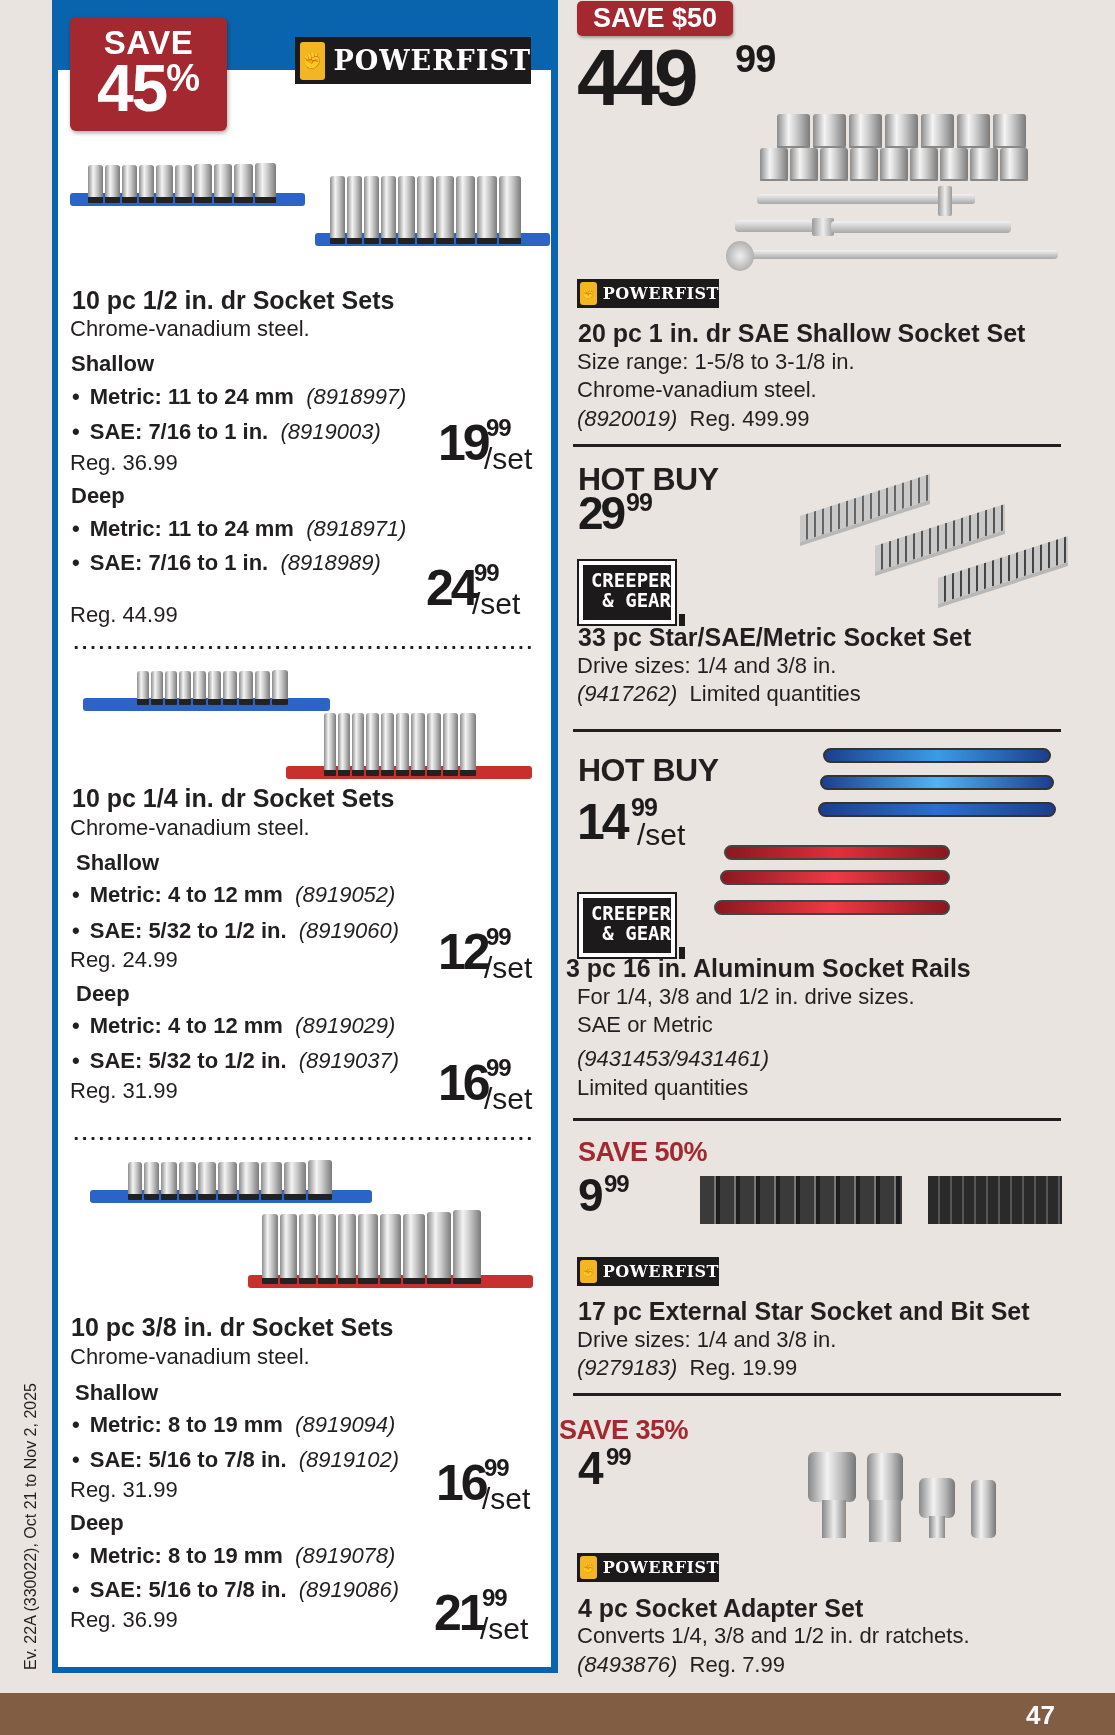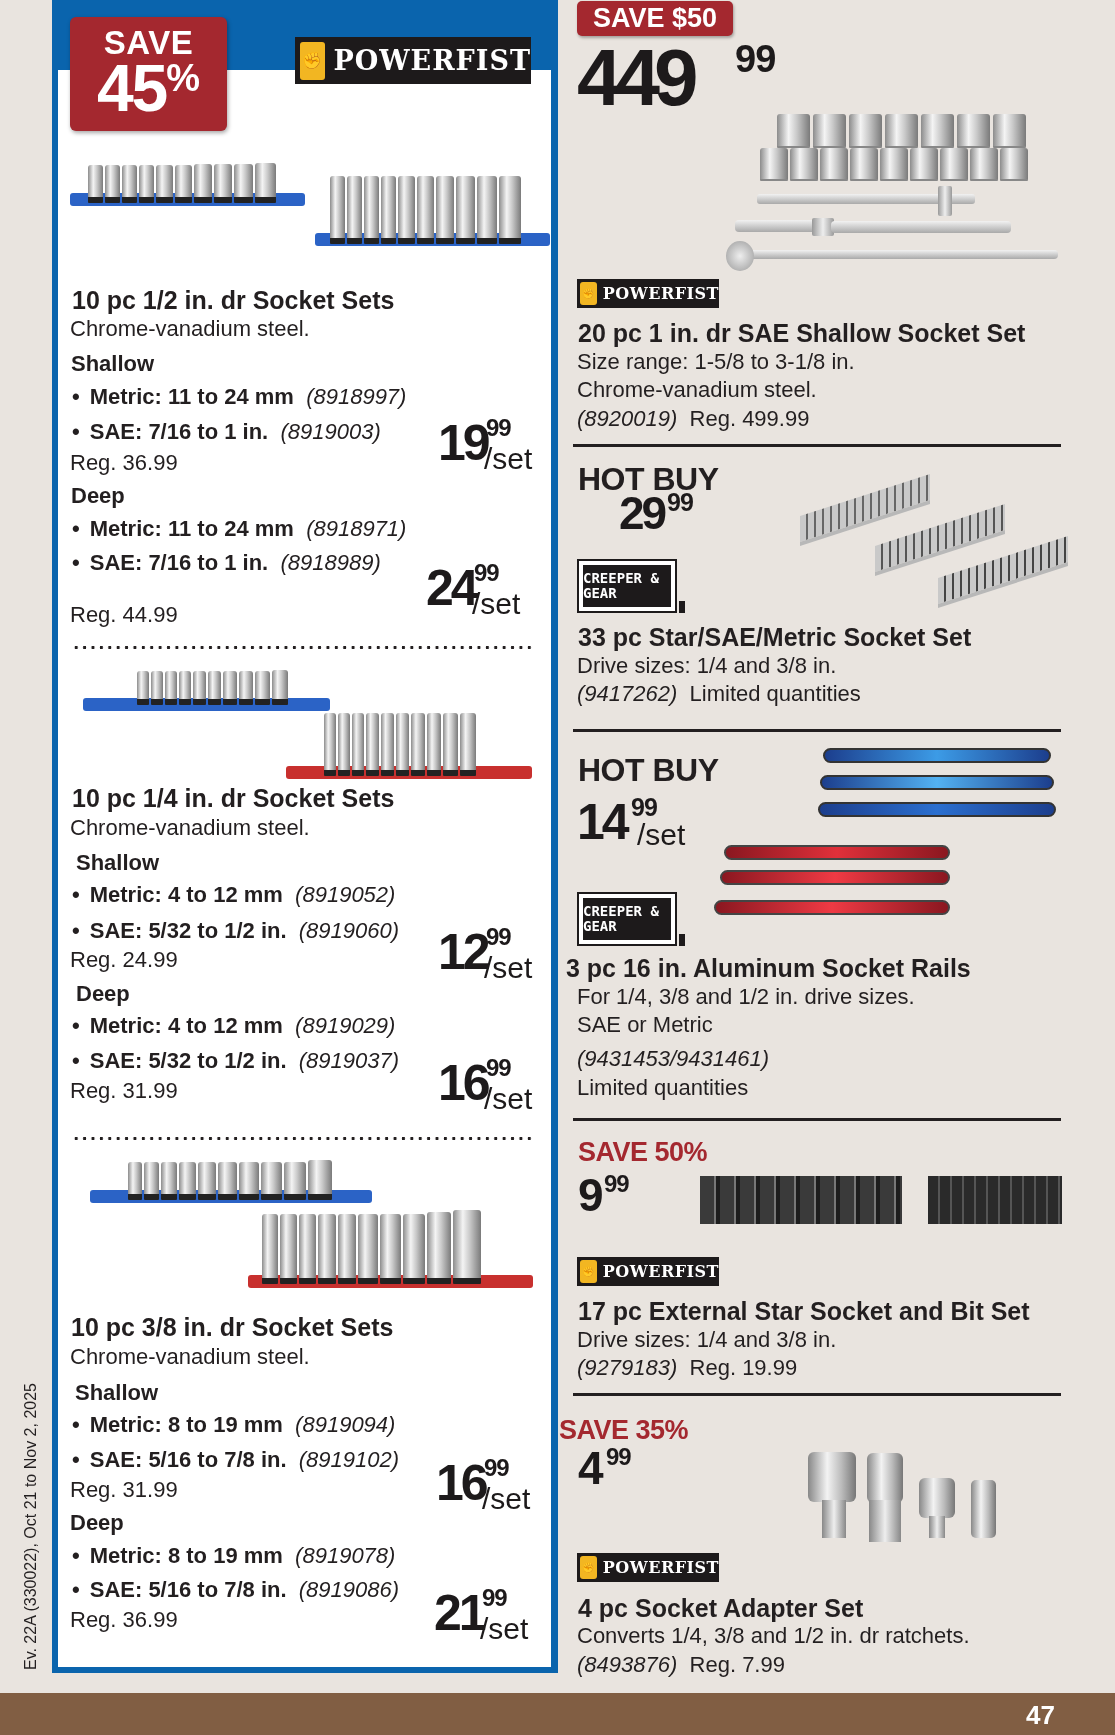--- a/index.html
+++ b/index.html
@@ -81,23 +81,23 @@
   
   .divider { position: absolute; left: 573px; width: 488px; height: 3px; background: #231f20; }
   .save-red { position: absolute; color: #a4282f; font-weight: bold; font-size: 27px; white-space: nowrap; letter-spacing: -0.5px; }
   .hot { position: absolute; font-weight: bold; font-size: 32px; white-space: nowrap; letter-spacing: -0.5px; }
   .save-pill {
     position: absolute; left: 577px; top: 1px; width: 156px; height: 35px;
     background: #a4282f; border-radius: 5px; color: #fff; font-weight: bold; font-size: 27px;
     text-align: center; line-height: 35px; box-shadow: 1px 2px 3px rgba(0,0,0,0.3);
   }
   .cg-logo {
-    position: absolute; width: 96px; height: 50px; background: #1d1a1b; border: 4px solid #fff;
-    outline: 2px solid #1d1a1b; color: #fff; font-weight: bold; text-align: left;
-    font-family: "DejaVu Sans Mono", monospace; font-size: 14px; line-height: 1.05; padding-top: 6px;
+    position: absolute; width: 96px; height: 63px; background: #1d1a1b; border: 4px solid #fff;
+    outline: 2px solid #1d1a1b; color: #fff; font-weight: bold; text-align: right;
+    font-family: "DejaVu Sans Mono", monospace; font-size: 19px; line-height: 1.05; padding-top: 6px;
   }
   .cg-logo .tm { position: absolute; right: -14px; bottom: -6px; width: 6px; height: 12px; background: #1d1a1b; }
 
   .footer {
     position: absolute; left: 0; top: 1693px; width: 1115px; height: 42px; background: #815e43;
     color: #fff; font-weight: bold;
   }
   .footer .msg { position: absolute; left: 58px; top: 7px; font-size: 26px; white-space: nowrap; }
   .footer .pg { position: absolute; left: 1026px; top: 7px; font-size: 26px; }
 
@@ -293,21 +293,21 @@
   <div class="fist">✊</div>
   <span>POWERFIST</span>
 </div>
 <div class="abs ttl" style="left:578px;top:318px;">20 pc 1 in. dr SAE Shallow Socket Set</div>
 <div class="abs txt" style="left:577px;top:349px;">Size range: 1-5/8 to 3-1/8 in.</div>
 <div class="abs txt" style="left:577px;top:377px;">Chrome-vanadium steel.</div>
 <div class="abs txt" style="left:577px;top:406px;"><span class="sku">(8920019)</span>&nbsp; <span>Reg. 499.99</span></div>
 <div class="divider" style="top:444px;"></div>
 
 <div class="hot" style="left:578px;top:461px;">HOT BUY</div>
-<div class="price" style="left:578px;top:490px;font-size:46px;margin-left:41px;"><span class="d">29</span><span class="c" style="left:48px;top:0;font-size:25px">99</span></div>
+<div class="price" style="left:578px;top:490px;font-size:46px;"><span class="d">29</span><span class="c" style="left:48px;top:0;font-size:25px">99</span></div>
 <div>
   <div class="abs" style="left:800px;top:495px;width:130px;height:30px;background:repeating-linear-gradient(90deg,#c9c9c9 0 6px,#666 6px 8px);transform:skewY(-18deg);border-bottom:4px solid #b8b8b8;"></div>
   <div class="abs" style="left:875px;top:525px;width:130px;height:30px;background:repeating-linear-gradient(90deg,#c9c9c9 0 6px,#555 6px 8px);transform:skewY(-18deg);border-bottom:4px solid #b8b8b8;"></div>
   <div class="abs" style="left:938px;top:557px;width:130px;height:30px;background:repeating-linear-gradient(90deg,#c9c9c9 0 6px,#444 6px 8px);transform:skewY(-18deg);border-bottom:4px solid #b8b8b8;"></div>
 </div>
 <div class="cg-logo" style="left:579px;top:561px;">
   <span>CREEPER &amp; GEAR</span>
   <div class="tm"></div>
 </div>
 <div class="abs ttl" style="left:578px;top:622px;">33 pc Star/SAE/Metric Socket Set</div>

